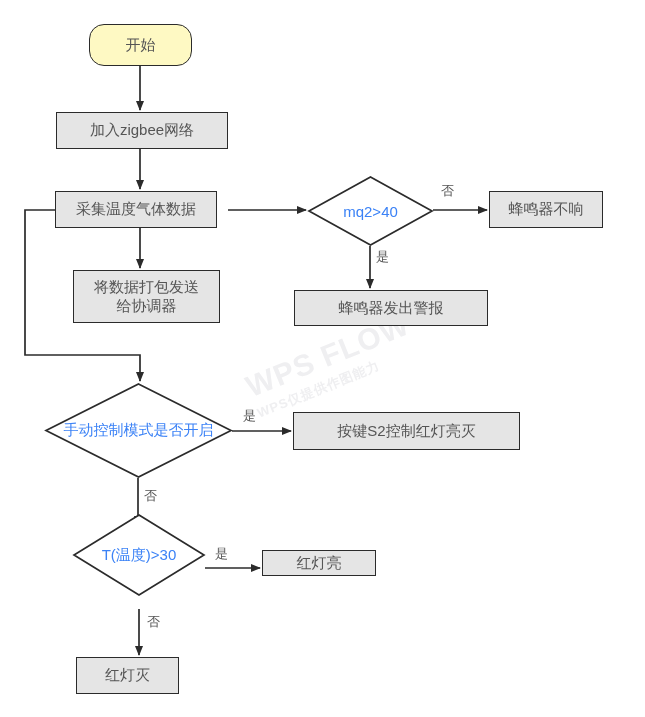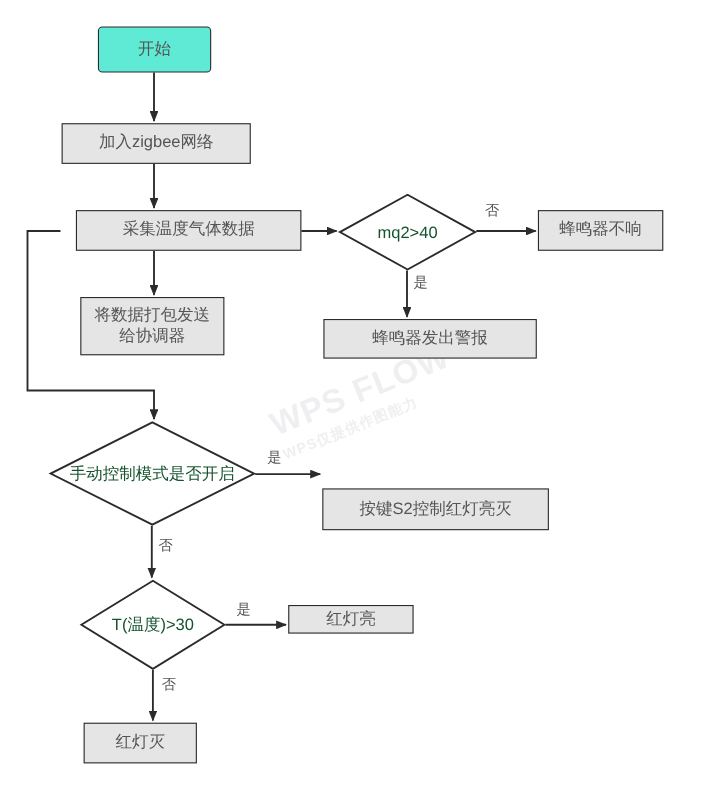--- a/index.html
+++ b/index.html
@@ -33,41 +33,41 @@
     line-height: 1.25;
     white-space: pre-line;
     z-index: 3;
   }
   .proc {
     border: 1.6px solid #2b2b2b;
     background: #e5e5e5;
   }
   .term {
     border: 1.6px solid #2b2b2b;
-    background: #5eead4;
-    border-radius: 4px;
+    background: #fef9c3;
+    border-radius: 15px;
   }
   .diamond-wrap {
     position: absolute;
     z-index: 3;
   }
   .diamond-wrap svg {
     position: absolute;
     left: 0; top: 0;
     overflow: visible;
   }
   .diamond-label {
     position: absolute;
     left: 0; top: 0;
     width: 100%;
     height: 100%;
     display: flex;
     align-items: center;
     justify-content: center;
-    color: #14532d;
+    color: #3b82f6;
     font-size: 15px;
     white-space: nowrap;
   }
   .edge-label {
     position: absolute;
     font-size: 13px;
     color: #555555;
     z-index: 4;
     background: transparent;
   }
@@ -121,46 +121,46 @@
 
 <div class="watermark" style="left:245px; top:338px;">
   <div class="wm-main">WPS FLOW</div>
   <div class="wm-sub">WPS仅提供作图能力</div>
 </div>
 
 <div class="node term" style="left:89px; top:24px; width:103px; height:42px;">开始</div>
 
 <div class="node proc" style="left:56px; top:112px; width:172px; height:37px;">加入zigbee网络</div>
 
-<div class="node proc" style="left:69px; top:191px; width:205px; height:37px;">采集温度气体数据</div>
+<div class="node proc" style="left:55px; top:191px; width:162px; height:37px;">采集温度气体数据</div>
 
 <div class="diamond-wrap" style="left:308px; top:176px; width:125px; height:70px;">
   <svg width="125" height="70" viewBox="0 0 125 70" xmlns="http://www.w3.org/2000/svg">
     <polygon points="62.5,1 124,35 62.5,69 1,35" fill="#ffffff" stroke="#2b2b2b" stroke-width="1.7"></polygon>
   </svg>
   <div class="diamond-label">mq2&gt;40</div>
 </div>
 
 <div class="node proc" style="left:489px; top:191px; width:114px; height:37px;text-align:right;">蜂鸣器不响</div>
 
 <div class="node proc" style="left:294px; top:290px; width:194px; height:36px;">蜂鸣器发出警报</div>
 
-<div class="node proc" style="left:73px; top:270px; width:131px; height:53px;">将数据打包发送
+<div class="node proc" style="left:73px; top:270px; width:147px; height:53px;">将数据打包发送
 给协调器</div>
 
 <div class="diamond-wrap" style="left:45px; top:383px; width:187px; height:95px;">
   <svg width="187" height="95" viewBox="0 0 187 95" xmlns="http://www.w3.org/2000/svg">
     <polygon points="93.5,1 186,47.5 93.5,94 1,47.5" fill="#ffffff" stroke="#2b2b2b" stroke-width="1.7"></polygon>
   </svg>
   <div class="diamond-label">手动控制模式是否开启</div>
 </div>
 
-<div class="node proc" style="left:293px; top:412px; width:206px; height:38px;margin-top:32px;">按键S2控制红灯亮灭</div>
+<div class="node proc" style="left:293px; top:412px; width:227px; height:38px;">按键S2控制红灯亮灭</div>
 
-<div class="diamond-wrap" style="left:73px; top:527px; width:132px; height:82px;">
+<div class="diamond-wrap" style="left:73px; top:514px; width:132px; height:82px;">
   <svg width="132" height="82" viewBox="0 0 132 82" xmlns="http://www.w3.org/2000/svg">
     <polygon points="66,1 131,41 66,81 1,41" fill="#ffffff" stroke="#2b2b2b" stroke-width="1.7"></polygon>
   </svg>
   <div class="diamond-label">T(温度)&gt;30</div>
 </div>
 
 <div class="node proc" style="left:262px; top:550px; width:114px; height:26px;">红灯亮</div>
 
 <div class="node proc" style="left:76px; top:657px; width:103px; height:37px;">红灯灭</div>
 

